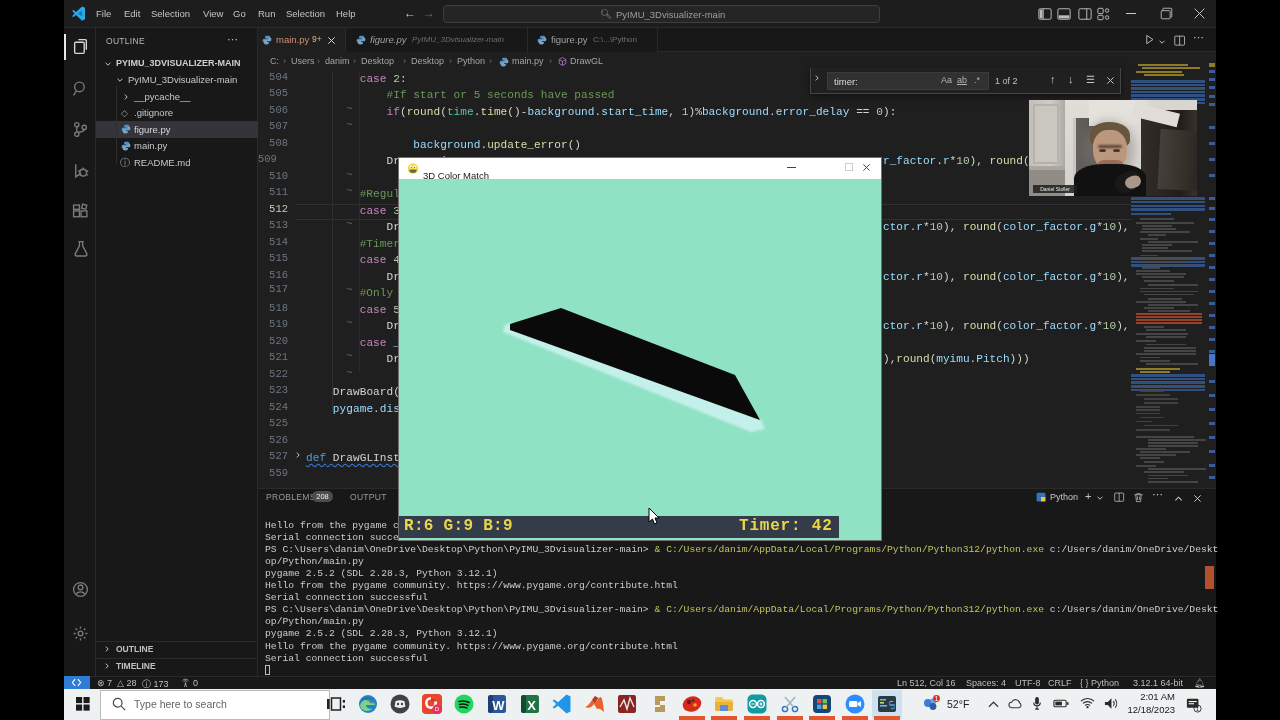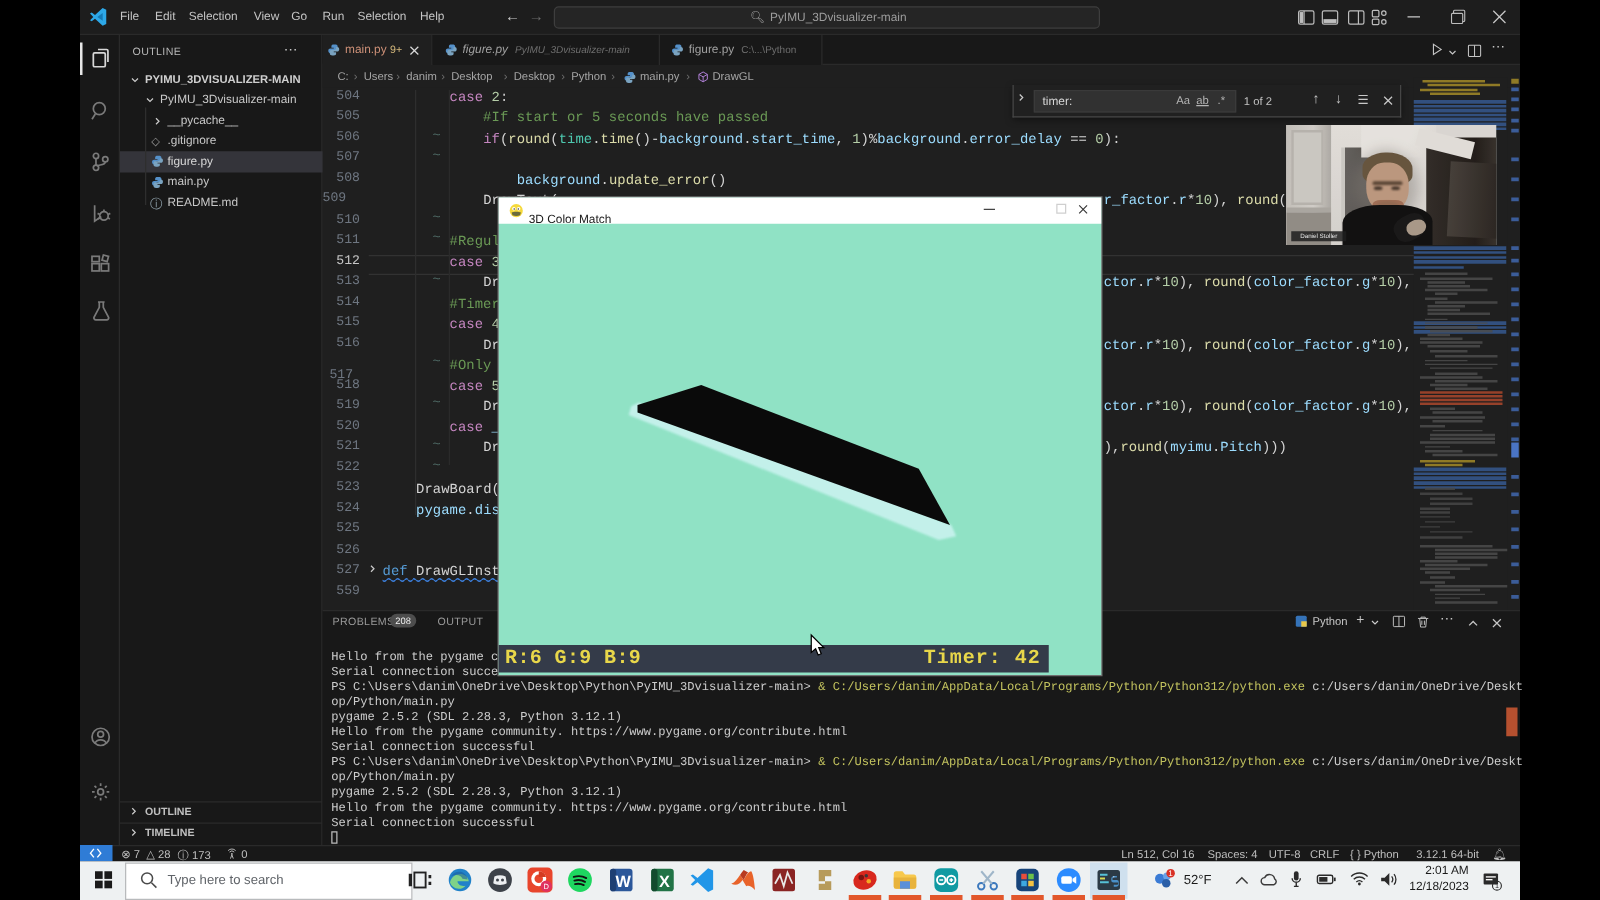--- a/index.html
+++ b/index.html
@@ -227,21 +227,21 @@
 <div class="m" style="left:258px;top:120.4px;width:30px;text-align:right;font-size:10.5px;color:#6e7681">507</div>
 <div class="m" style="left:258px;top:136.9px;width:30px;text-align:right;font-size:10.5px;color:#6e7681">508</div>
 <div class="m" style="left:258px;top:153.4px;width:30px;font-size:10.5px;color:#6e7681">509</div>
 <div class="m" style="left:258px;top:169.9px;width:30px;text-align:right;font-size:10.5px;color:#6e7681">510</div>
 <div class="m" style="left:258px;top:186.4px;width:30px;text-align:right;font-size:10.5px;color:#6e7681">511</div>
 <div class="m" style="left:258px;top:202.9px;width:30px;text-align:right;font-size:10.5px;color:#c6c6c6">512</div>
 <div class="m" style="left:258px;top:219.4px;width:30px;text-align:right;font-size:10.5px;color:#6e7681">513</div>
 <div class="m" style="left:258px;top:235.9px;width:30px;text-align:right;font-size:10.5px;color:#6e7681">514</div>
 <div class="m" style="left:258px;top:252.4px;width:30px;text-align:right;font-size:10.5px;color:#6e7681">515</div>
 <div class="m" style="left:258px;top:268.9px;width:30px;text-align:right;font-size:10.5px;color:#6e7681">516</div>
-<div class="m" style="left:258px;top:294px;width:30px;text-align:center;font-size:10.5px;color:#6e7681">517</div>
+<div class="m" style="left:258px;top:283px;width:30px;text-align:right;font-size:10.5px;color:#6e7681">517</div>
 <div class="m" style="left:258px;top:301.9px;width:30px;text-align:right;font-size:10.5px;color:#6e7681">518</div>
 <div class="m" style="left:258px;top:318.4px;width:30px;text-align:right;font-size:10.5px;color:#6e7681">519</div>
 <div class="m" style="left:258px;top:334.9px;width:30px;text-align:right;font-size:10.5px;color:#6e7681">520</div>
 <div class="m" style="left:258px;top:351.4px;width:30px;text-align:right;font-size:10.5px;color:#6e7681">521</div>
 <div class="m" style="left:258px;top:367.9px;width:30px;text-align:right;font-size:10.5px;color:#6e7681">522</div>
 <div class="m" style="left:258px;top:384.4px;width:30px;text-align:right;font-size:10.5px;color:#6e7681">523</div>
 <div class="m" style="left:258px;top:400.9px;width:30px;text-align:right;font-size:10.5px;color:#6e7681">524</div>
 <div class="m" style="left:258px;top:417.4px;width:30px;text-align:right;font-size:10.5px;color:#6e7681">525</div>
 <div class="m" style="left:258px;top:433.9px;width:30px;text-align:right;font-size:10.5px;color:#6e7681">526</div>
 <div class="m" style="left:258px;top:450.4px;width:30px;text-align:right;font-size:10.5px;color:#6e7681">527</div>

